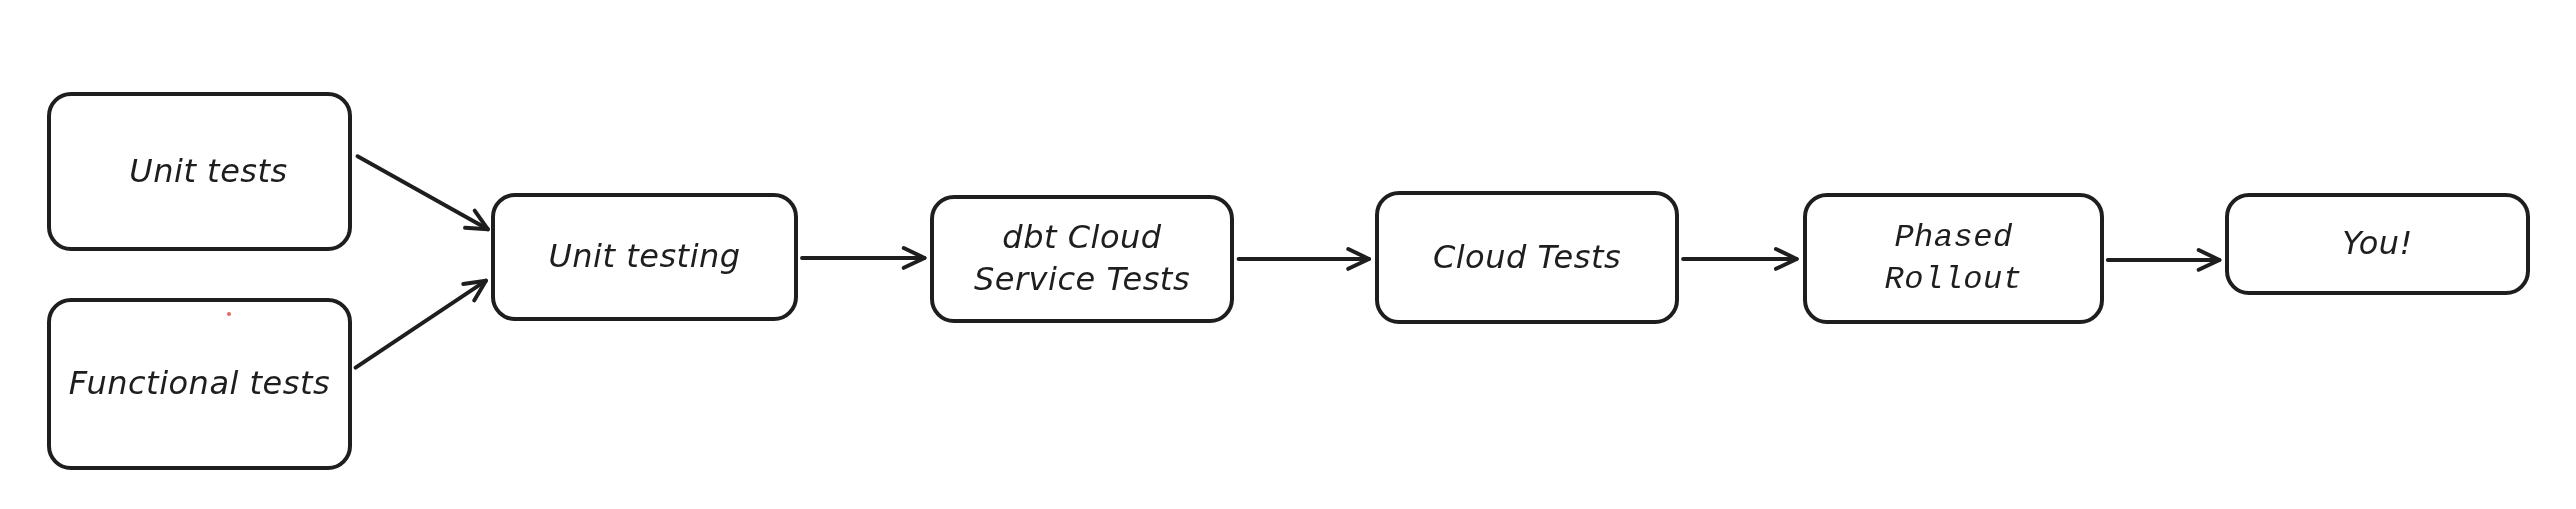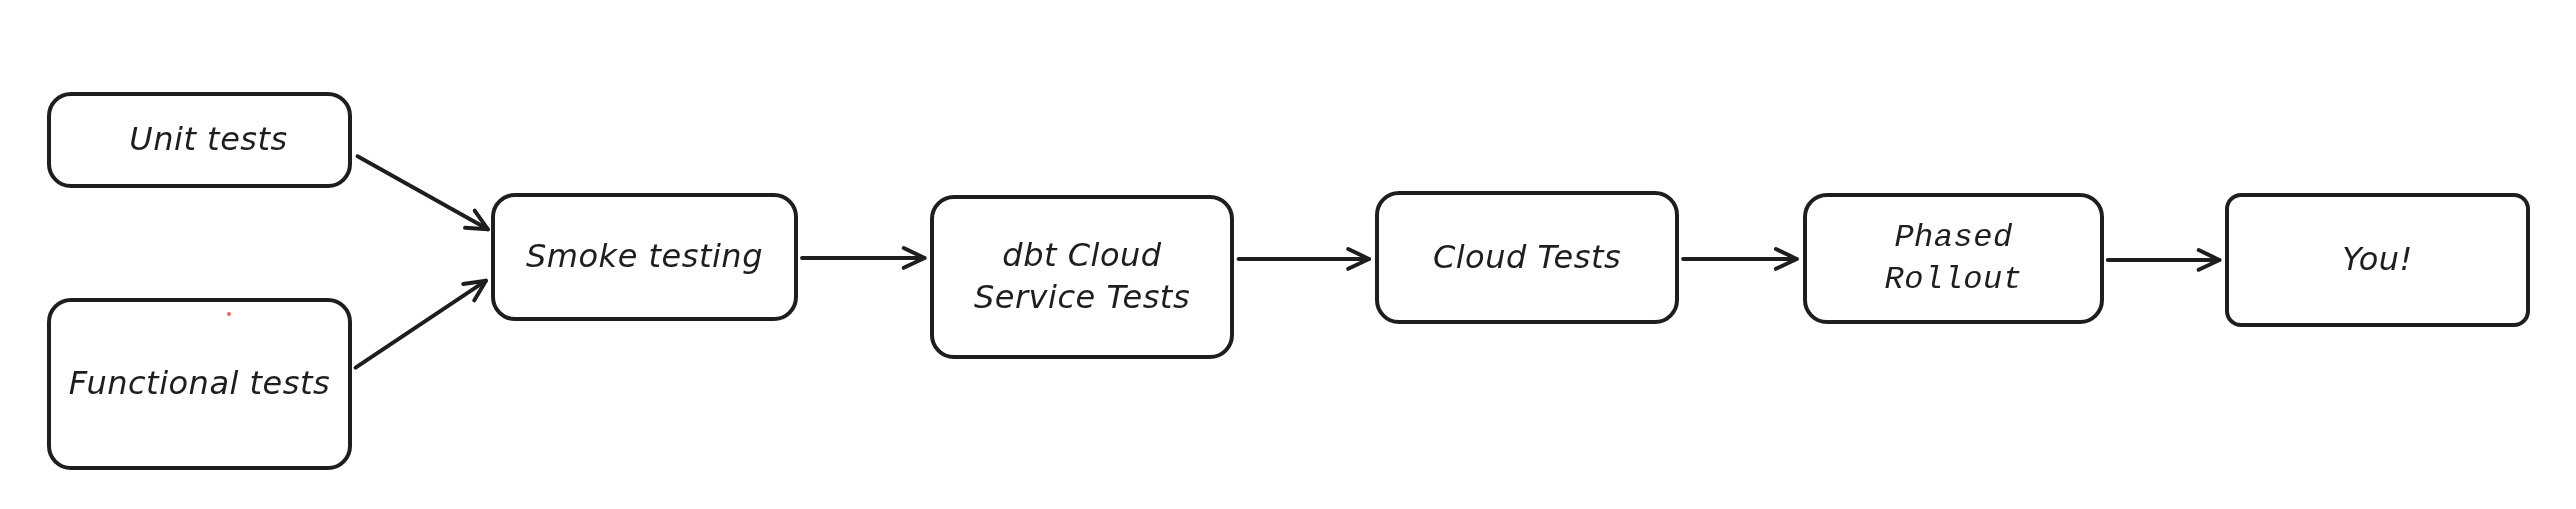--- a/index.html
+++ b/index.html
@@ -37,27 +37,27 @@
     color: #1e1e1e;
     font-size: 32px;
     font-style: italic;
     line-height: 1.3;
     text-align: center;
     white-space: pre-line;
     letter-spacing: 0.5px;
     padding: 0 10px;
   }
   
-  #node-unit-tests      { left:   47px; top:  92px; width: 305px; height: 96px; padding-left: 18px; }
+  #node-unit-tests      { left:   47px; top:  92px; width: 305px; height: 159px; padding-left: 18px; }
   #node-functional-tests{ left:   47px; top: 298px; width: 305px; height: 172px; }
   #node-smoke-testing   { left:  491px; top: 193px; width: 307px; height: 128px; }
-  #node-dbt-cloud       { left:  930px; top: 195px; width: 304px; height: 164px; }
+  #node-dbt-cloud       { left:  930px; top: 195px; width: 304px; height: 128px; }
   #node-canary-tests    { left: 1375px; top: 191px; width: 304px; height: 133px; }
   #node-phased-rollout  { left: 1803px; top: 193px; width: 301px; height: 131px; font-family: Liberation Mono, monospace; }
-  #node-you             { left: 2225px; top: 193px; width: 305px; height: 134px; border-radius: 16px; }
+  #node-you             { left: 2225px; top: 193px; width: 305px; height: 102px; }
 
   .stray-dot {
     position: absolute;
     left: 227px;
     top: 312px;
     width: 4px;
     height: 4px;
     border-radius: 50%;
     background: #e03131;
     opacity: 0.75;
@@ -86,21 +86,21 @@
 
   <div class="node" id="node-unit-tests">
     <span class="node-label">Unit tests</span>
   </div>
 
   <div class="node" id="node-functional-tests">
     <span class="node-label">Functional tests</span>
   </div>
 
   <div class="node" id="node-smoke-testing">
-    <span class="node-label">Smoke testing</span>
+    <span class="node-label">Unit testing</span>
   </div>
 
   <div class="node" id="node-dbt-cloud">
     <span class="node-label">dbt Cloud
 Service Tests</span>
   </div>
 
   <div class="node" id="node-canary-tests">
     <span class="node-label">Cloud Tests</span>
   </div>

